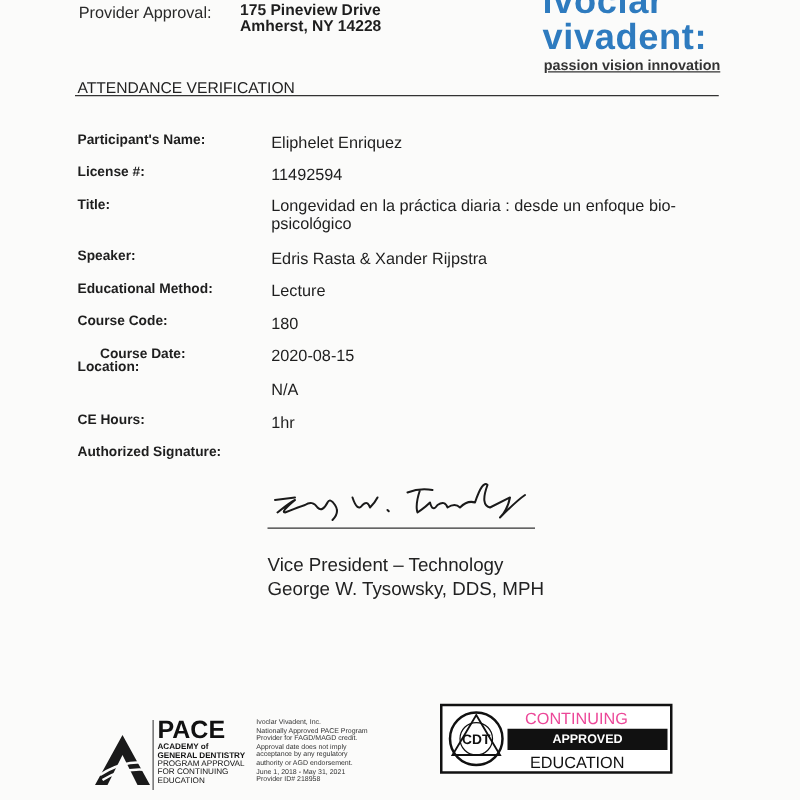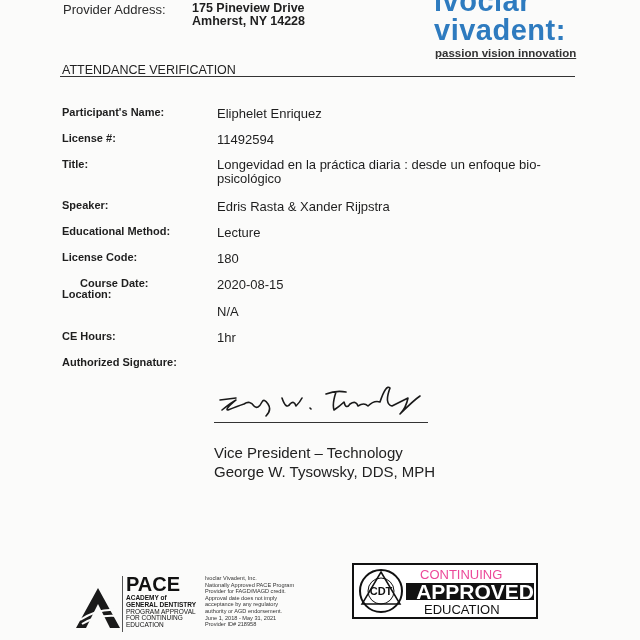--- a/index.html
+++ b/index.html
@@ -21,21 +21,21 @@
   .rule { left:60px; top:76px; width:515px; height:1px; background:#333; }
   .sig-line { left:214px; top:422px; width:214px; height:1px; background:#333; }
   .signer { left:214px; top:443px; font-size:15px; line-height:19px; color:#222; }
   .pace { left:76px; top:574px; width:124px; height:60px; }
   .pace-text { left:205px; top:575px; font-size:5.6px; line-height:6.6px; color:#333; width:110px; }
   .cdt { left:352px; top:563px; width:186px; height:56px; border:2px solid #111; box-sizing:border-box; background:#fff; }
 </style>
 </head>
 <body>
 
-<div class="abs addr-lbl">Provider Address:</div>
+<div class="abs addr-lbl">Provider Approval:</div>
 <div class="abs addr">
   <div>175 Pineview Drive</div>
   <div>Amherst, NY 14228</div>
 </div>
 
 <div class="abs logo1">ivoclar</div>
 <div class="abs logo2">vivadent:</div>
 <div class="abs tagline">passion vision innovation</div>
 
 <div class="abs section-title">ATTENDANCE VERIFICATION</div>
@@ -52,21 +52,21 @@
   <div>Longevidad en la práctica diaria : desde un enfoque bio-</div>
   <div>psicológico</div>
 </div>
 
 <div class="abs lbl" style="left:62px;top:199px">Speaker:</div>
 <div class="abs val" style="left:217px;top:199px">Edris Rasta &amp; Xander Rijpstra</div>
 
 <div class="abs lbl" style="left:62px;top:225px">Educational Method:</div>
 <div class="abs val" style="left:217px;top:225px">Lecture</div>
 
-<div class="abs lbl" style="left:62px;top:251px">License Code:</div>
+<div class="abs lbl" style="left:62px;top:251px">Course Code:</div>
 <div class="abs val" style="left:217px;top:251px">180</div>
 
 <div class="abs lbl" style="left:80px;top:277px">Course Date:</div>
 <div class="abs val" style="left:217px;top:277px">2020-08-15</div>
 
 <div class="abs lbl" style="left:62px;top:288px">Location:</div>
 <div class="abs val" style="left:217px;top:304px">N/A</div>
 
 <div class="abs lbl" style="left:62px;top:330px">CE Hours:</div>
 <div class="abs val" style="left:217px;top:330px">1hr</div>
@@ -111,15 +111,15 @@
 </div>
 
 <div class="abs cdt">
   <svg width="46" height="46" style="position:absolute;left:4px;top:3px">
     <circle cx="23" cy="23" r="21" fill="#fff" stroke="#111" stroke-width="2"></circle>
     <circle cx="23" cy="23" r="13" fill="none" stroke="#111" stroke-width="1"></circle>
     <polygon points="23,4 42,36 4,36" fill="none" stroke="#111" stroke-width="1.5"></polygon>
     <text x="23" y="27" text-anchor="middle" font-family="Liberation Sans, sans-serif" font-weight="bold" font-size="11" fill="#111">CDT</text>
   </svg>
   <div style="position:absolute;left:66px;top:2px;font-size:13px;color:#ec4899">CONTINUING</div>
-  <div style="position:absolute;left:52px;top:18px;width:128px;height:17px;background:#111;color:#fff;font-size:21px;font-weight:bold;text-align:right;line-height:17px">APPROVED</div>
+  <div style="position:absolute;left:52px;top:18px;width:128px;height:17px;background:#111;color:#fff;font-size:10px;font-weight:bold;text-align:center;line-height:17px">APPROVED</div>
   <div style="position:absolute;left:70px;top:37px;font-size:13px;color:#111">EDUCATION</div>
 </div>
 
 </body></html>

